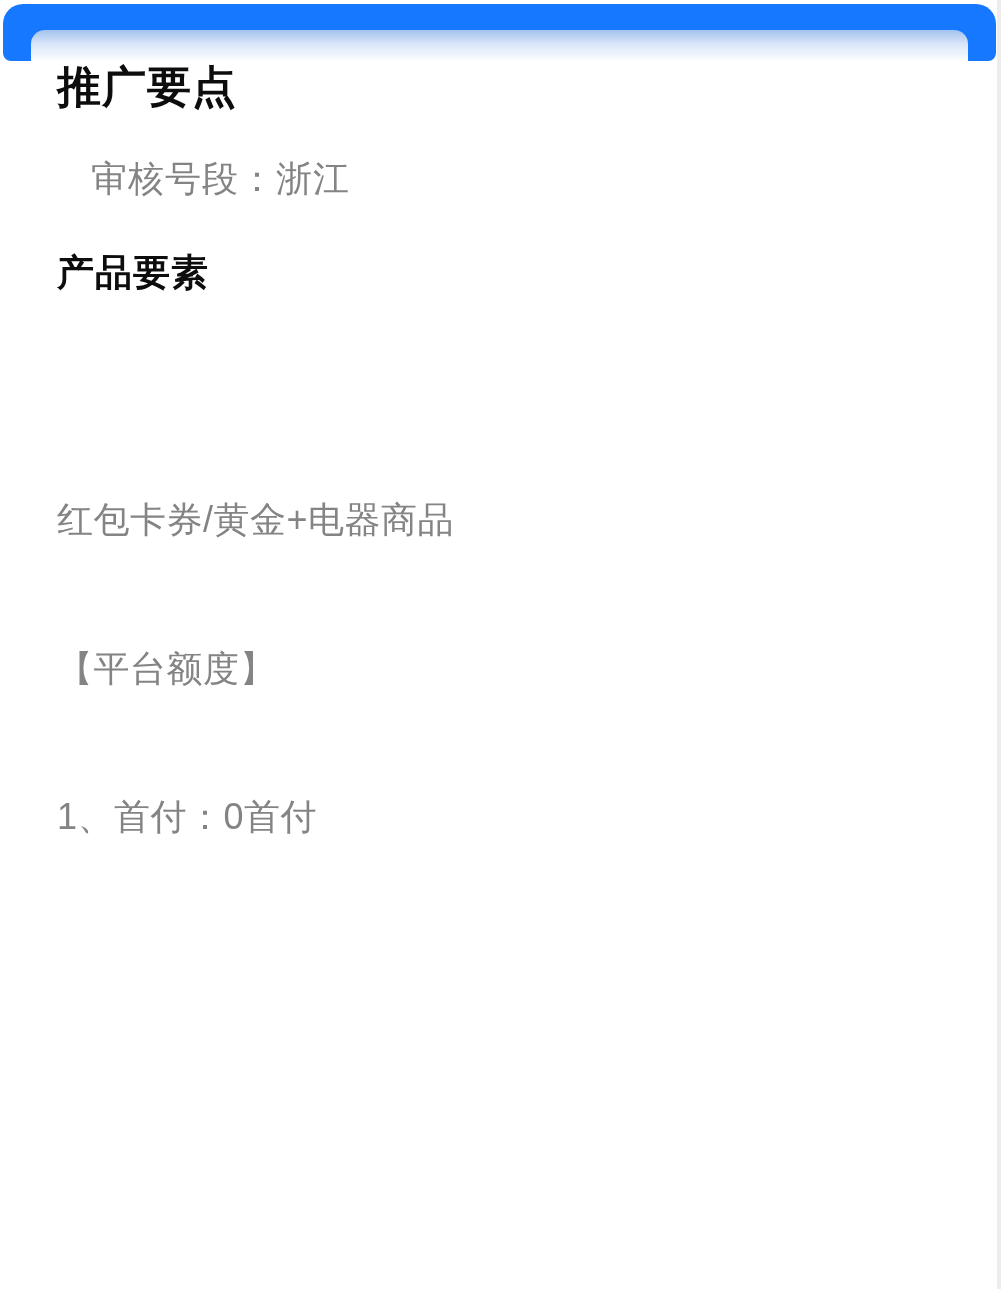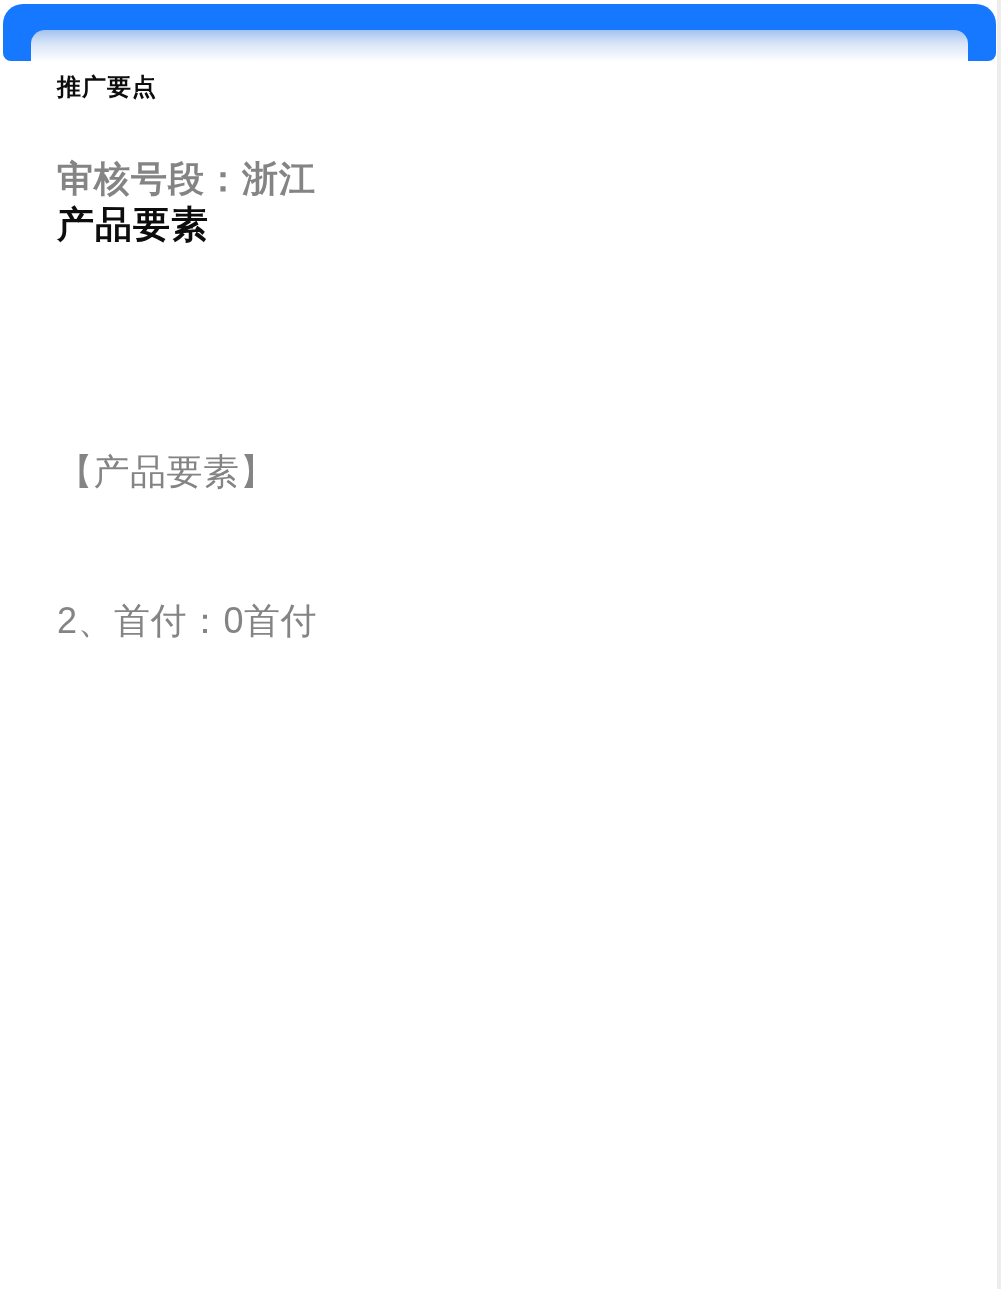--- a/index.html
+++ b/index.html
@@ -30,36 +30,37 @@
     padding:0 28px 0 26px;
     z-index:2;
   }
   .edge{
     position:absolute;right:0;top:0;width:4px;height:100%;
     background:var(--edge-color,#ededed);
     z-index:3;
   }
   h1.promo-title{
     margin-top:34px;
-    font-size:24px;line-height:46px;font-weight:700;
+    font-size:44px;line-height:46px;font-weight:700;
     color:var(--heading-text-color,#0d0d0d);
     letter-spacing:1px;
   }
   p.review-segment{
     margin-top:46px;
-    font-size:36px;line-height:46px;font-weight:700;
+    font-size:36px;line-height:46px;font-weight:400;
     color:var(--body-text-color,#848484);
     letter-spacing:1px;
+    margin-left:34px;
   }
   h2.section-title{
     font-size:37px;line-height:46px;font-weight:700;
     color:var(--heading-text-color,#0d0d0d);
     letter-spacing:1px;
   }
-  h2.product-title{}
+  h2.product-title{margin-top:48px;}
   .product-lines{
     margin-top:100px;
     font-size:36px;line-height:49.5px;font-weight:400;
     color:var(--body-text-color,#848484);
     white-space:pre-wrap;
     letter-spacing:0.5px;
   }
 </style>
 </head>
 <body>
@@ -67,22 +68,23 @@
 <div class="banner"></div>
 
 <div class="card">
   <h1 class="promo-title">推广要点</h1>
 
   <p class="review-segment">审核号段：浙江</p>
 
   <h2 class="section-title product-title">产品要素</h2>
 
   <div class="product-lines">
-    <div>【产品要素】</div>
-    <div>2、首付：0首付</div>
+    <div>红包卡券/黄金+电器商品</div>
+    <div>【平台额度】</div>
+    <div>1、首付：0首付</div>
     
     
     
     
     
     
   </div>
 
 </div>
 

